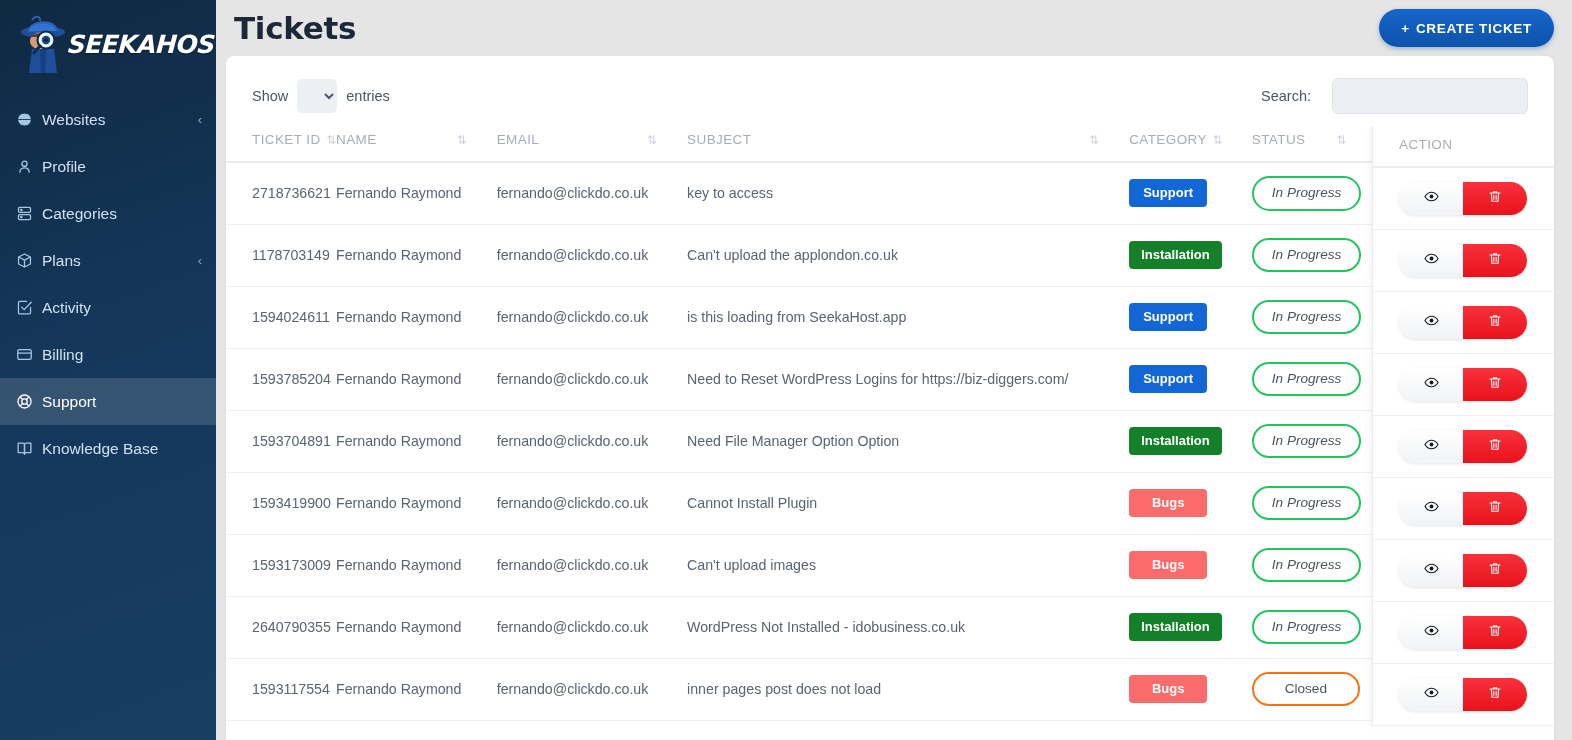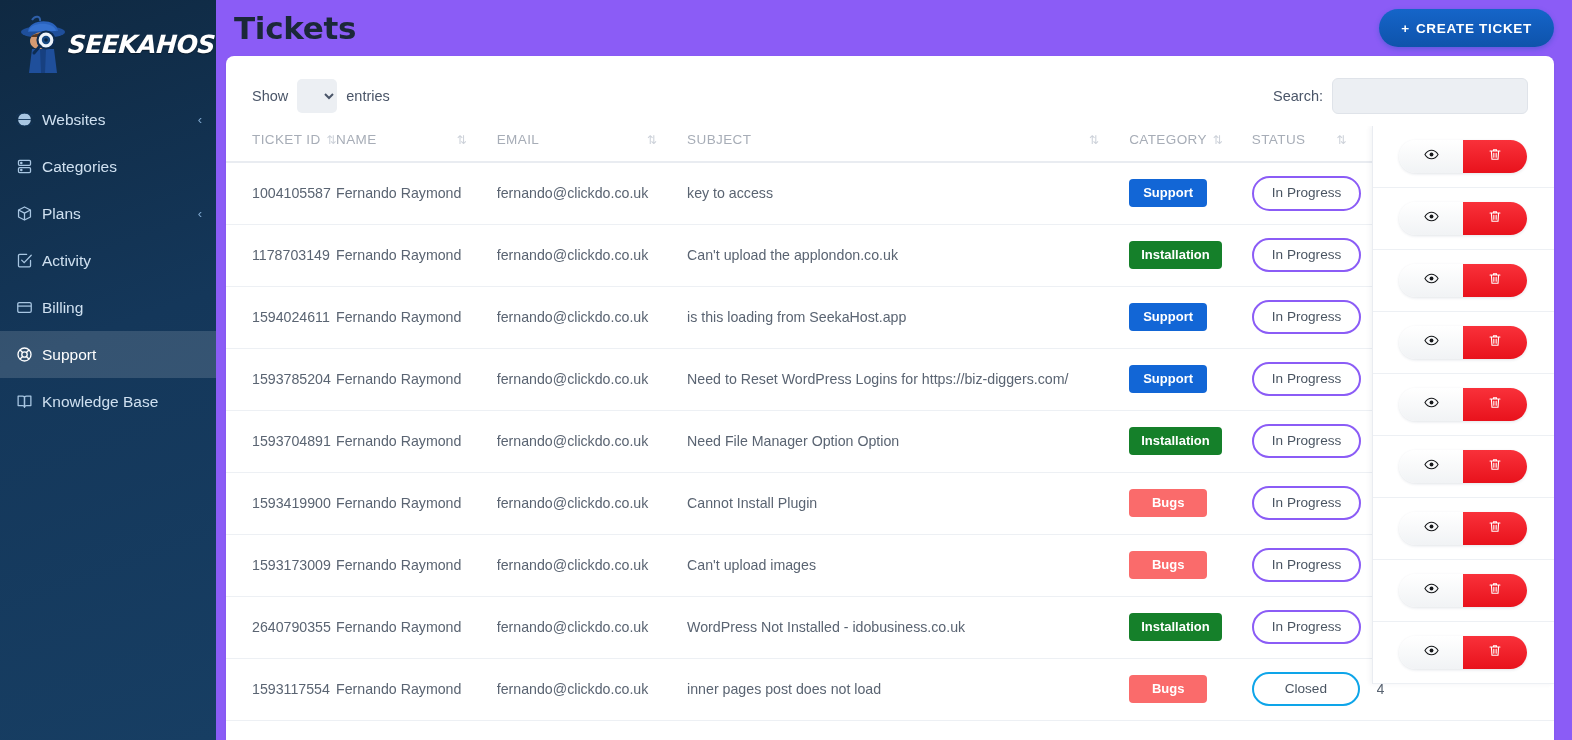--- a/index.html
+++ b/index.html
@@ -83,21 +83,21 @@
   .chev {
     color: #7fa8cf;
     font-size: 13px;
     line-height: 1;
   }
 
   
   .main {
     flex: 1 1 auto;
     height: 740px;
-    background: #8b5cf6;
+    background: #e5e5e5;
     position: relative;
     overflow: hidden;
   }
 
   .topbar {
     height: 56px;
     display: flex;
     align-items: center;
     justify-content: space-between;
     padding: 0 18px 0 10px;
@@ -164,21 +164,21 @@
     padding: 0 12px;
     font-size: 14.5px;
     color: #4a5568;
     font-family: "Liberation Sans", sans-serif;
     cursor: pointer;
   }
 
   .search-wrap {
     display: flex;
     align-items: center;
-    gap: 9px;
+    gap: 21px;
     font-size: 14.5px;
     color: #4a5568;
   }
   .search-input {
     background: #eceff3;
     border: 1px solid #dfe3e9;
     border-radius: 6px;
     width: 196px;
     height: 36px;
     padding: 0 10px;
@@ -269,22 +269,22 @@
   .status-pill {
     display: inline-block;
     border-radius: 20px;
     background: #fff;
     font-size: 13.6px;
     padding: 8px 18px;
     min-width: 108px;
     text-align: center;
     line-height: 1.1;
   }
-  .status-pill.inprogress { border: 2px solid #8b5cf6; color: #4a5562; }
-  .status-pill.closed     { border: 2px solid #0ea5e9; color: #4a5562; }
+  .status-pill.inprogress { border: 2px solid #22c55e; color: #4a5562; font-style: italic; }
+  .status-pill.closed     { border: 2px solid #f97316; color: #4a5562; }
 
   
   .action-col {
     position: absolute;
     top: 0;
     right: 0;
     width: 182px;
     background: #fff;
     border-left: 1px solid #e9ecf1;
     z-index: 5;
@@ -375,20 +375,29 @@
         <span class="nav-ico">
           <svg width="17" height="17" viewBox="0 0 24 24" fill="none" stroke="currentColor" stroke-width="2">
             <circle cx="12" cy="12" r="9" fill="currentColor" stroke="none"></circle>
             <path d="M12 3 a14 9 0 000 18 M12 3 a14 9 0 010 18 M3 12h18" stroke="#14375a" stroke-width="1.3"></path>
           </svg>
         </span>
         <span class="nav-label">Websites</span>
         <span class="chev">‹</span>
       </div>
 
+      <div class="nav-item">
+        <span class="nav-ico">
+          <svg width="17" height="17" viewBox="0 0 24 24" fill="none" stroke="currentColor" stroke-width="1.9" stroke-linecap="round">
+            <circle cx="12" cy="8" r="3.6"></circle>
+              <path d="M5.5 20c0-3.8 3-6 6.5-6s6.5 2.2 6.5 6"></path>
+          </svg>
+        </span>
+        <span class="nav-label">Profile</span>
+      </div>
 
       <div class="nav-item">
         <span class="nav-ico">
           <svg width="17" height="17" viewBox="0 0 24 24" fill="none" stroke="currentColor" stroke-width="1.8">
             <rect x="3.5" y="3.5" width="17" height="7" rx="1.6"></rect>
               <rect x="3.5" y="13.5" width="17" height="7" rx="1.6"></rect>
             <circle cx="7.5" cy="7" r=".9" fill="currentColor"></circle>
               <circle cx="7.5" cy="17" r=".9" fill="currentColor"></circle>
           </svg>
         </span>
@@ -524,21 +533,21 @@
               <th class="c-created">
                 <div class="th-inner">
                   <span>CREATED</span>
                 </div>
               </th>
               <th class="c-action"></th>
             </tr>
           </thead>
           <tbody id="tbody">
               <tr>
-                <td class="c-id">1004105587</td>
+                <td class="c-id">2718736621</td>
                 <td class="c-name">Fernando Raymond</td>
                 <td class="c-email">fernando@clickdo.co.uk</td>
                 <td class="c-subject">key to access</td>
                 <td class="c-cat"><span class="badge support">Support</span></td>
                 <td class="c-status"><span class="status-pill inprogress">In Progress</span></td>
                 <td class="c-created created-cell">3</td>
                 <td class="c-action"></td>
               </tr>
               <tr>
                 <td class="c-id">1178703149</td>
@@ -617,20 +626,21 @@
                 <td class="c-subject">inner pages post does not load</td>
                 <td class="c-cat"><span class="badge bugs">Bugs</span></td>
                 <td class="c-status"><span class="status-pill closed">Closed</span></td>
                 <td class="c-created created-cell">4</td>
                 <td class="c-action"></td>
               </tr>
             </tbody>
         </table>
 
         <div class="action-col">
+          <div class="action-head">ACTION</div>
           <div id="action-cells">
               <div class="action-cell">
                 <div class="action-pill">
                   <div class="btn-view">
                     <span><svg width="15" height="15" viewBox="0 0 24 24" fill="none" stroke="#16181b" stroke-width="1.7">
                         <path d="M1.5 12S5.5 5.2 12 5.2 22.5 12 22.5 12 18.5 18.8 12 18.8 1.5 12 1.5 12z"></path>
                         <circle cx="12" cy="12" r="3.1" fill="#16181b" stroke="none"></circle>
                       </svg></span>
                   </div>
                   <div class="btn-del">

